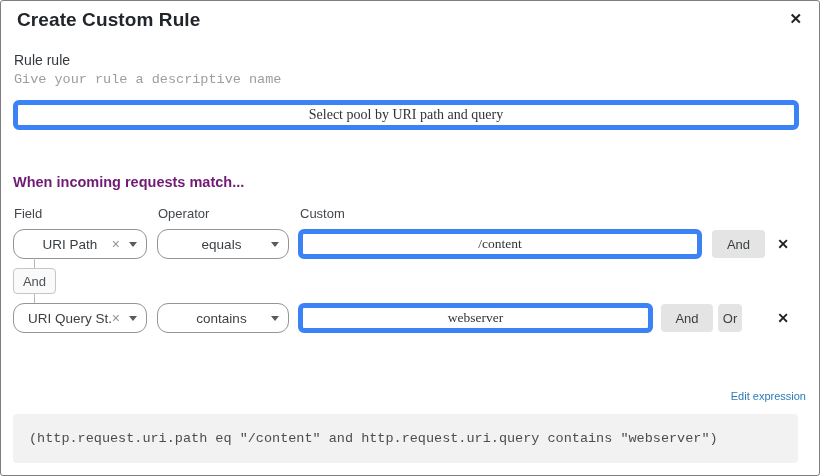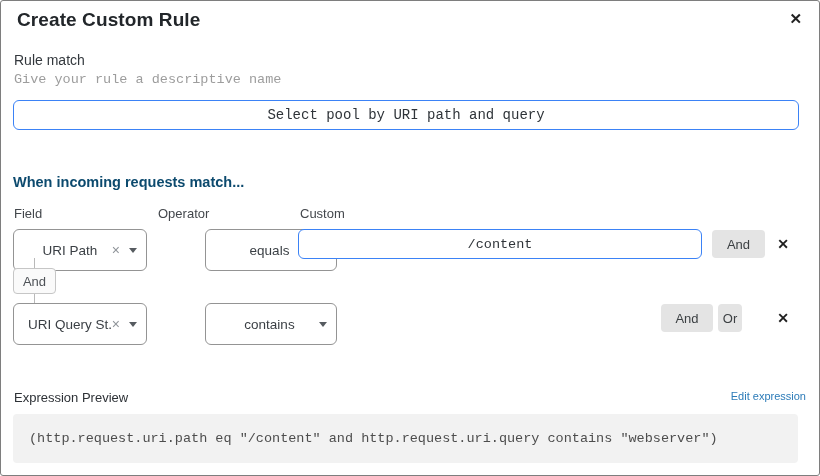--- a/index.html
+++ b/index.html
@@ -27,52 +27,52 @@
   .close {
     right: 14px; top: 7px;
     font-size: 15px; font-weight: 700; color: #222;
     cursor: pointer; line-height: 20px; padding: 1px 3px;
   }
 
   
   .rule-label { left: 13px; top: 51px; font-size: 14px; color: #33383d; }
   .rule-helper { left: 13px; top: 71px; font-size: 13.5px; color: #9d9d9d; font-family: Liberation Mono, monospace; }
   .text-input {
-    border: 1px solid #3b82f6; border-radius: 6px;
-    font-family: Liberation Mono, monospace;
+    border: 5px solid #3b82f6; border-radius: 6px;
+    font-family: Liberation Serif, serif;
     font-size: 13.5px; color: #2f3439;
     padding: 0 4px; background: #fff; outline: none;
   }
   .name-input { left: 12px; top: 99px; width: 786px; height: 30px; font-size: 14px; }
 
   
-  .match-heading { left: 12px; top: 173px; font-size: 14.5px; font-weight: 700; color: #0c4a6e; }
+  .match-heading { left: 12px; top: 173px; font-size: 14.5px; font-weight: 700; color: #701a75; }
   .col-label { top: 205px; font-size: 13px; color: #43474c; }
   .col-field { left: 13px; } .col-operator { left: 157px; } .col-value { left: 299px; }
 
   .select {
-    border: 1px solid #949494; border-radius: 6px; background: #fff;
-    height: 42px; display: flex; align-items: center;
+    border: 1px solid #949494; border-radius: 11px; background: #fff;
+    height: 30px; display: flex; align-items: center;
     padding: 0 9px 0 14px; cursor: pointer;
   }
   .select .sel-text {
     font-size: 13.5px; color: #3a3f44; flex: 1;
     white-space: nowrap; overflow: hidden;
   }
   .select .clear {
     font-size: 14px; color: #8f9499; margin-right: 9px; cursor: pointer; line-height: 1;
   }
   .select .caret {
     width: 0; height: 0; flex: none;
     border-left: 4.5px solid transparent; border-right: 4.5px solid transparent;
     border-top: 5px solid #565b60;
   }
   .row1 { top: 228px; } .row2 { top: 302px; }
   .sel-field { left: 12px; width: 134px; }
-  .sel-operator { left: 156px; width: 132px; margin-left: 48px; }
+  .sel-operator { left: 156px; width: 132px; }
   .val-input-1 { left: 297px; top: 228px; width: 404px; height: 30px; }
   .val-input-2 { left: 297px; top: 302px; width: 355px; height: 30px; }
 
   .logic-btn {
     height: 28px; border: none; border-radius: 4px;
     background: #e4e4e4; color: #3c4043;
     font-family: "Liberation Sans", sans-serif; font-size: 13px;
     cursor: pointer;
   }
   .and-1 { left: 711px; top: 229px; width: 53px; }
@@ -107,21 +107,21 @@
   }
 </style>
 </head>
 <body>
 
 <div class="dialog">
 
   <div class="abs title">Create Custom Rule</div>
   <div class="abs close">✕</div>
 
-  <div class="abs rule-label">Rule match</div>
+  <div class="abs rule-label">Rule rule</div>
   <div class="abs rule-helper">Give your rule a descriptive name</div>
   <input class="abs text-input name-input" value="Select pool by URI path and query" style="">
 
   <div class="abs match-heading">When incoming requests match...</div>
   <div class="abs col-label col-field">Field</div>
   <div class="abs col-label col-operator">Operator</div>
   <div class="abs col-label col-value">Custom</div>
 
   <div class="abs select row1 sel-field">
     <span class="sel-text">URI Path</span>
@@ -141,23 +141,23 @@
 
   <div class="abs select row2 sel-field">
     <span class="sel-text">URI Query St...</span>
     <span class="clear">×</span>
     <span class="caret"></span>
   </div>
   <div class="abs select row2 sel-operator">
     <span class="sel-text">contains</span>
     <span class="caret"></span>
   </div>
+  <input class="abs text-input val-input-2" value="webserver" style="">
   <button class="abs logic-btn and-2">And</button>
   <button class="abs logic-btn or-2">Or</button>
   <div class="abs delete-x del-2">✕</div>
 
-  <div class="abs expr-label">Expression Preview</div>
   <a class="abs edit-link" href="#">Edit expression</a>
   <div class="abs code-box">
     <code>(http.request.uri.path eq "/content" and http.request.uri.query contains "webserver")</code>
   </div>
 
 </div>
 
 </body></html>

